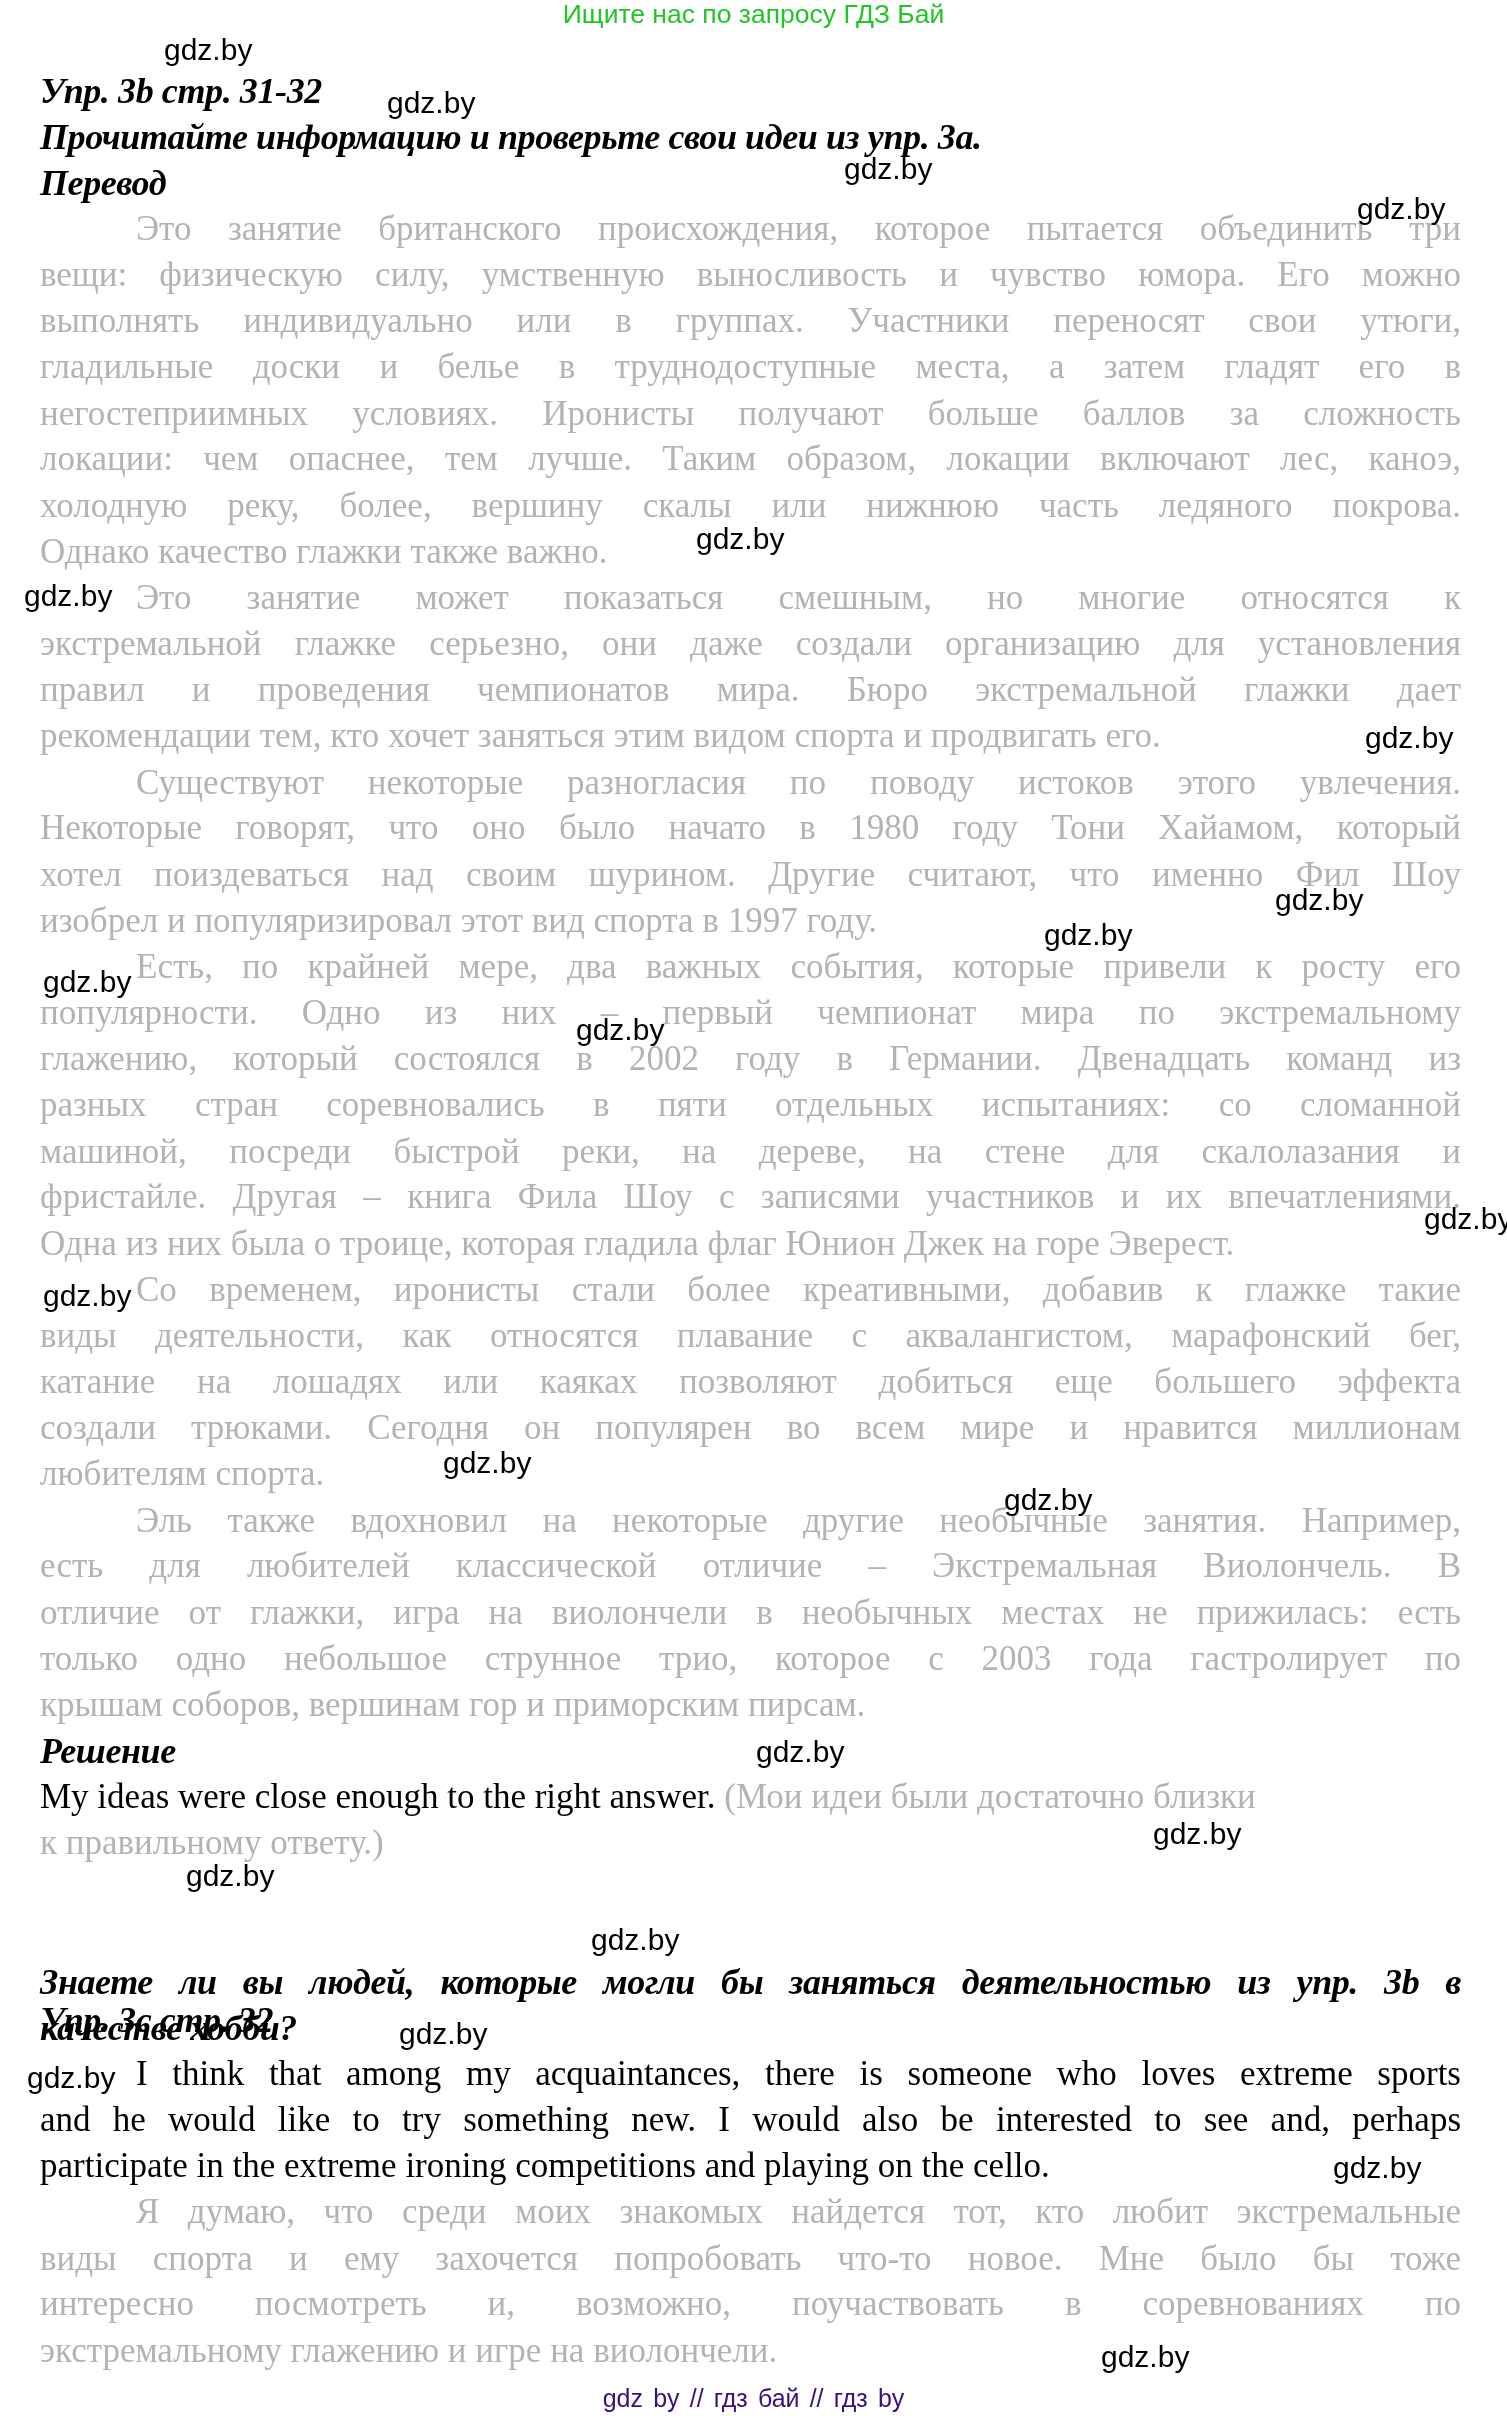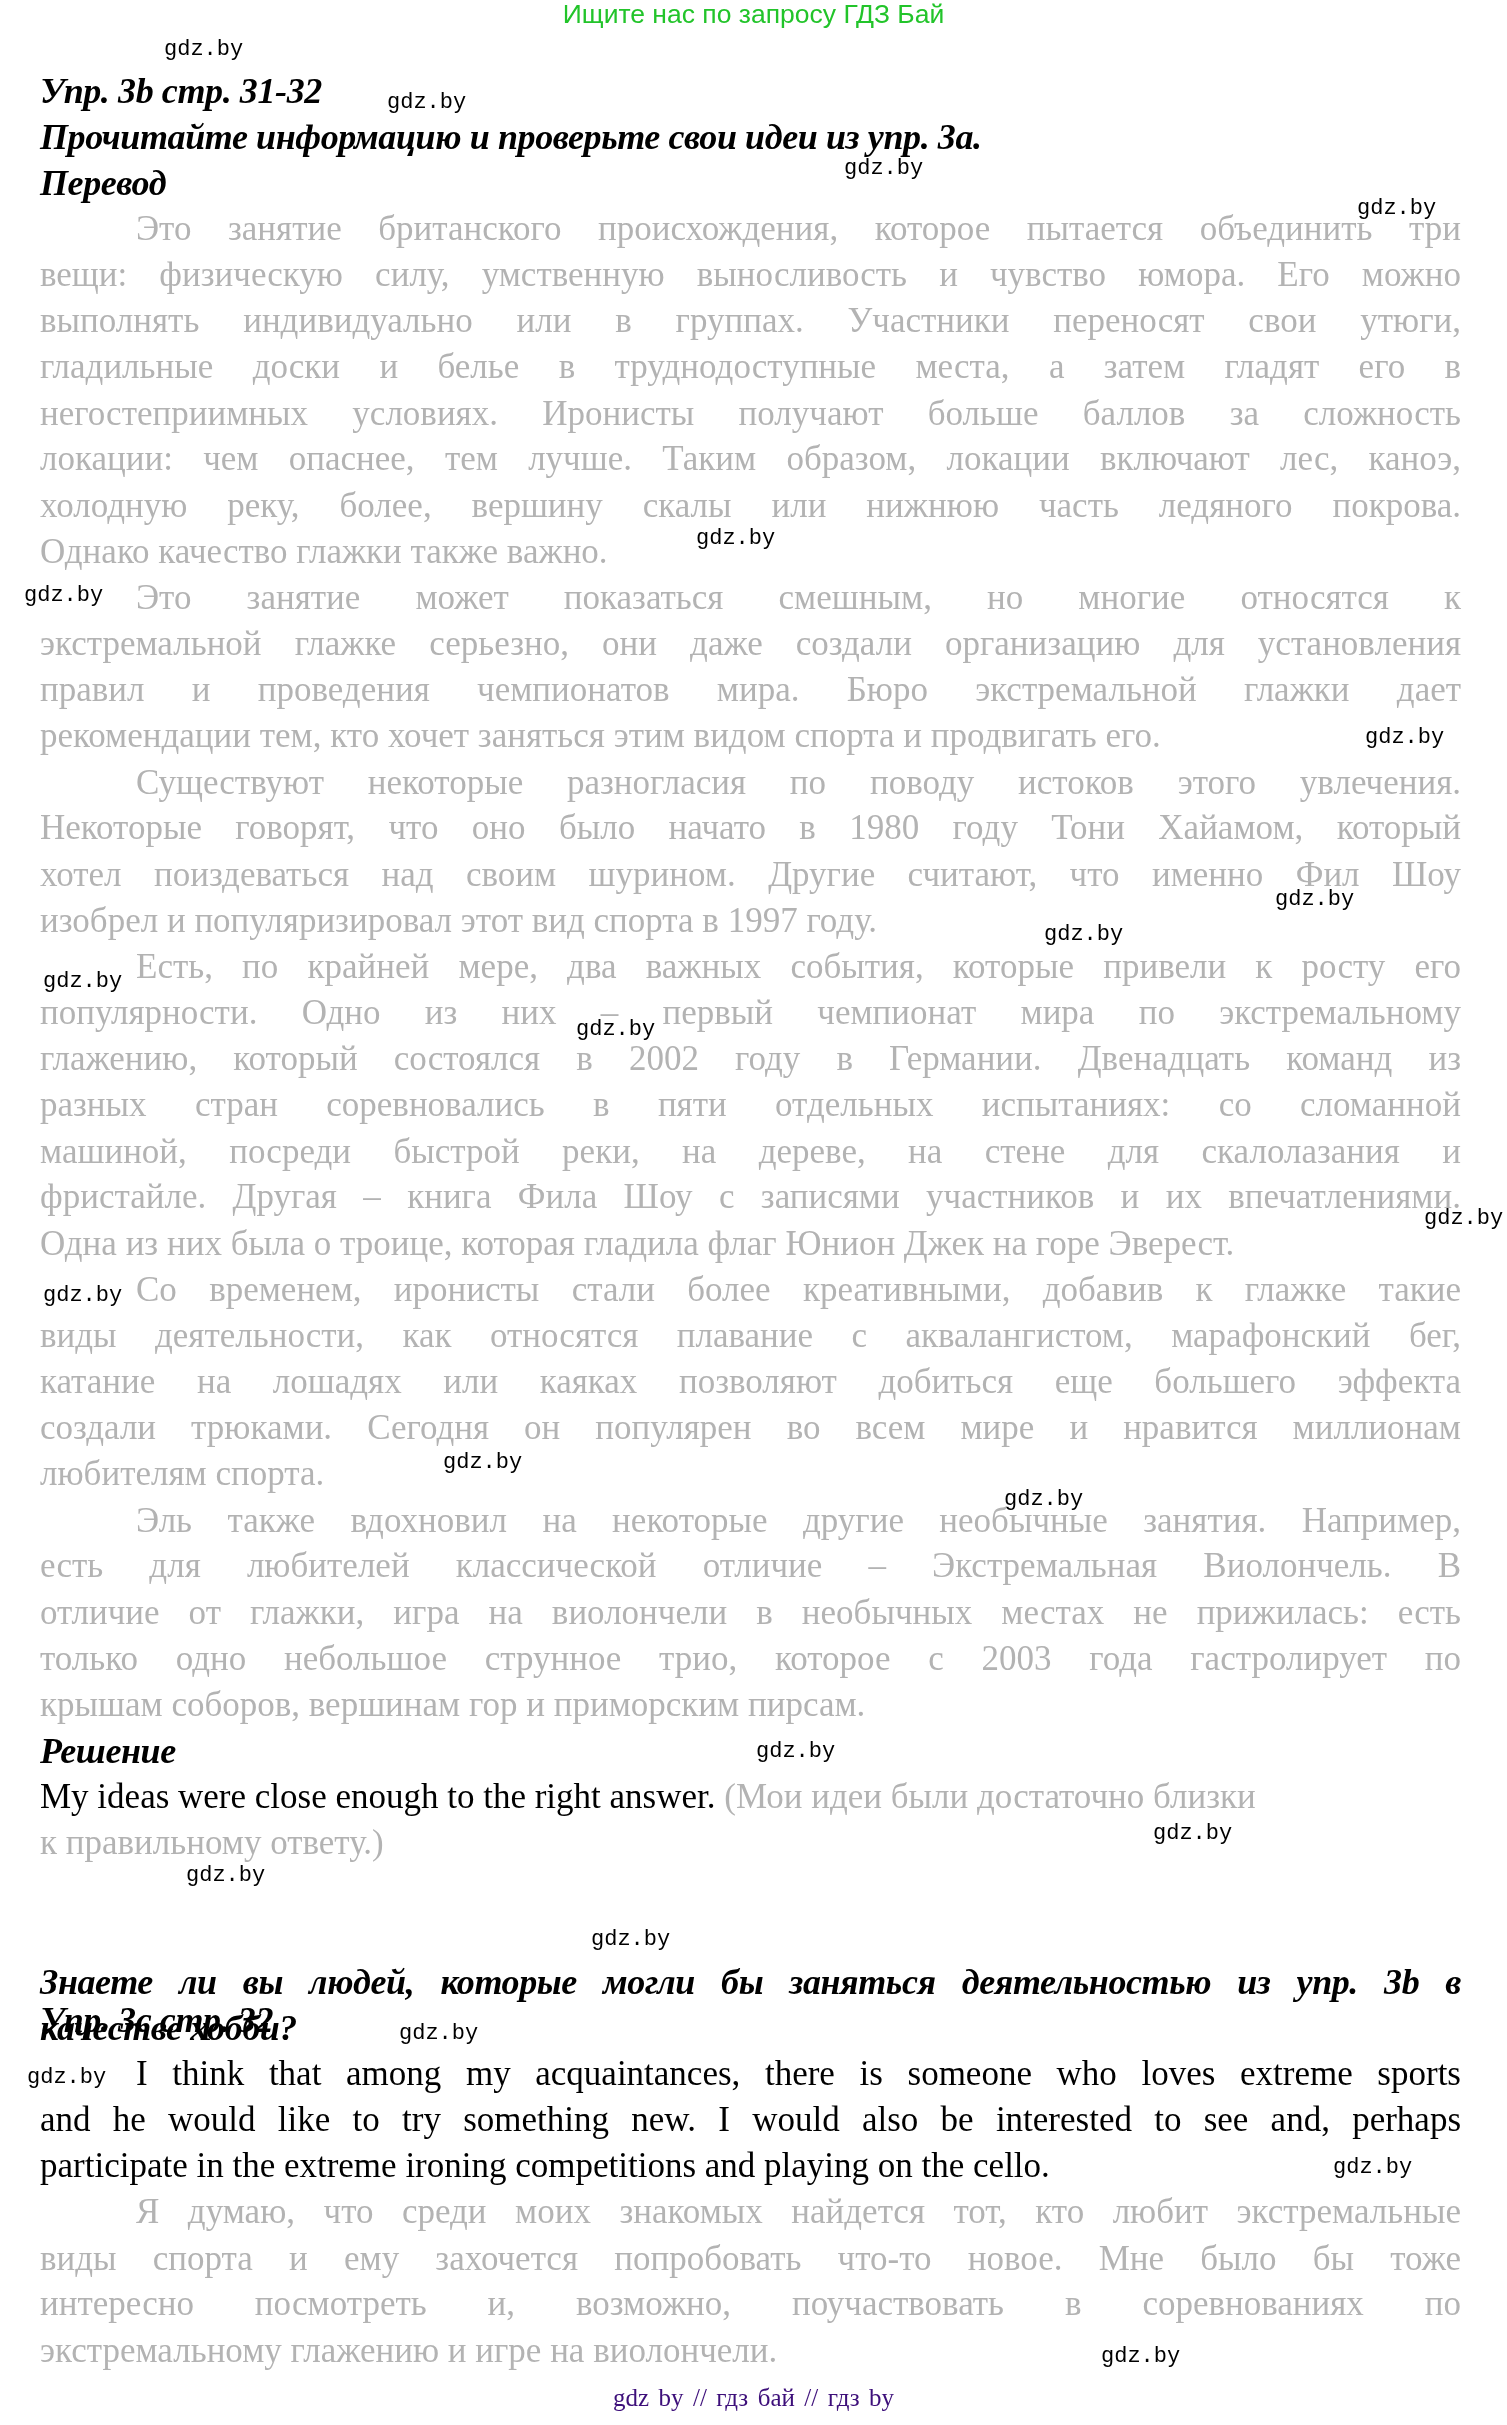--- a/index.html
+++ b/index.html
@@ -13,26 +13,26 @@
     .row {
       position: absolute; left: 0; width: 1421px; height: 46px; line-height: 46px;
       white-space: nowrap; font-family: Liberation Serif, serif; font-size: 35px;
     }
     .row.just { text-align: justify; text-align-last: justify; }
     .row.indent { padding-left: 96px; width: 1325px; }
     .heading { font-weight: bold; font-style: italic; color: #000; font-size: 36px; letter-spacing: -0.4px; }
     .gray { color: #b3b3b3; }
     .black { color: #000000; }
     .wm {
-      position: absolute; font-family: Liberation Mono, monospace; font-size: 22px;
+      position: absolute; font-family: Liberation Sans, sans-serif; font-size: 30px;
       line-height: 26px; color: #000; white-space: nowrap;
     }
     .footer {
       position: absolute; top: 2384px; left: 0; width: 1507px; text-align: center;
-      font-family: Liberation Serif, serif; font-size: 25px; color: #3d0f7a;
+      font-family: Liberation Sans, sans-serif; font-size: 25px; color: #3d0f7a;
       word-spacing: 3.2px;
     }
   </style>
 </head>
 <body>
 
 <div class="top-link">Ищите нас по запросу ГДЗ Бай</div>
 
 <div class="page">
 

